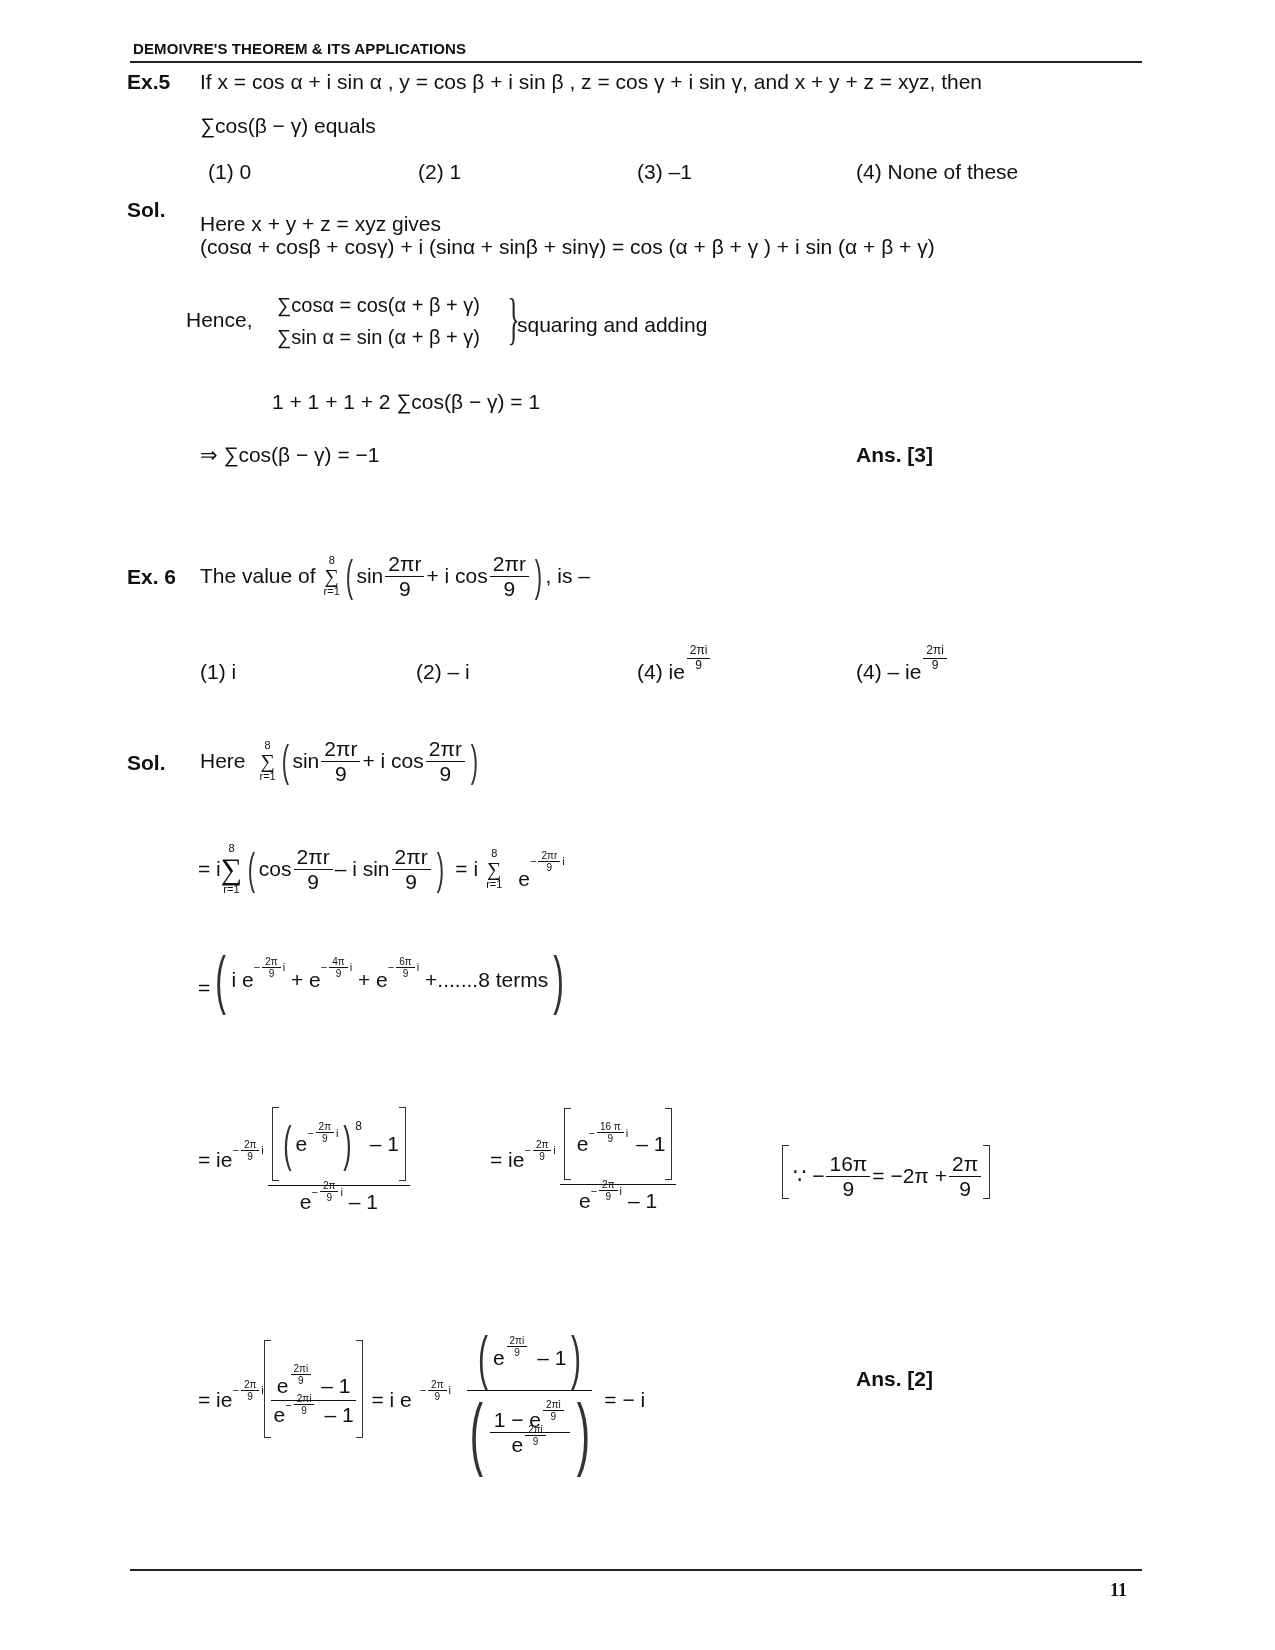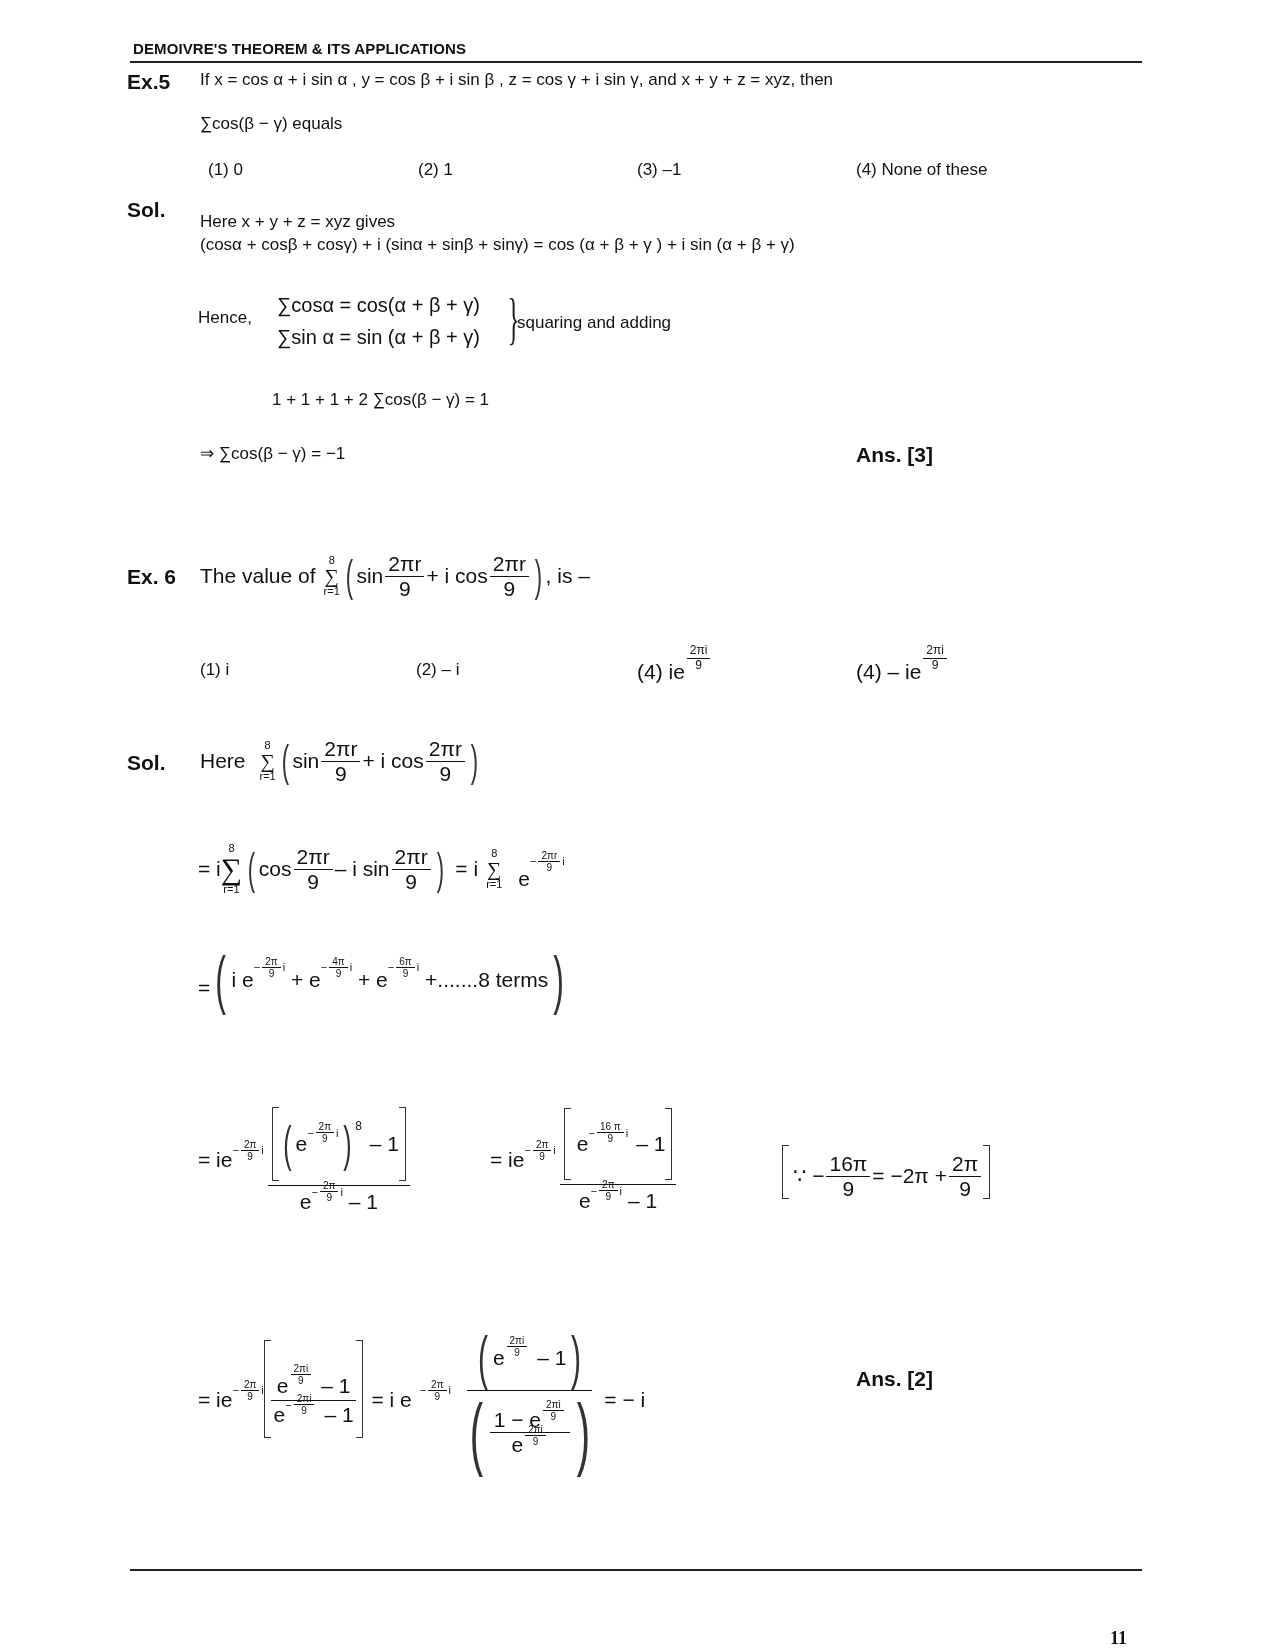--- a/index.html
+++ b/index.html
@@ -2,23 +2,23 @@
 <html><head>
 <meta charset="utf-8">
 <style>
   html, body { margin:0; padding:0; background:#fff; }
   body { width:1275px; height:1650px; position:relative; overflow:hidden;
          font-family:"Liberation Sans", sans-serif; color:#111; }
   .abs { position:absolute; white-space:nowrap; }
   .hdr { left:133px; top:40px; font-size:15px; font-weight:bold; letter-spacing:0.1px; }
   .rule-top { position:absolute; left:130px; top:61px; width:1012px; height:2px; background:#222; }
   .rule-bot { position:absolute; left:130px; top:1569px; width:1012px; height:2px; background:#222; }
-  .pno { right:148px; top:1580px; font-family:"Liberation Serif", serif; font-weight:bold; font-size:18px;margin-top:48px; }
+  .pno { right:148px; top:1580px; font-family:"Liberation Serif", serif; font-weight:bold; font-size:18px; }
   .lbl { font-weight:bold; font-size:21px; }
-  .txt { font-size:17px; }
+  .txt { font-size:21px; }
   .ans { font-weight:bold; font-size:21px; }
   
   .m { display:inline-flex; align-items:center; font-size:21px; }
   .frac { display:inline-flex; flex-direction:column; align-items:center; vertical-align:middle; margin:0 2px; }
   .frac > .n { border-bottom:1.5px solid #111; padding:0 3px; line-height:1.1; }
   .frac > .d { padding:0 3px; line-height:1.1; }
   .sm { font-size:12px; }
   .xs { font-size:10px; }
   .sumop { display:inline-flex; flex-direction:column; align-items:center; line-height:1; margin-right:2px; }
   .sumop .t, .sumop .b { font-size:11px; }
@@ -40,21 +40,21 @@
 
 <div class="abs txt" style="left:208px;top:160px">(1) 0</div>
 <div class="abs txt" style="left:418px;top:160px">(2) 1</div>
 <div class="abs txt" style="left:637px;top:160px">(3) –1</div>
 <div class="abs txt" style="left:856px;top:160px">(4) None of these</div>
 
 <div class="abs lbl" style="left:127px;top:198px">Sol.</div>
 <div class="abs txt" style="left:200px;top:212px">Here x + y + z = xyz gives</div>
 <div class="abs txt" style="left:200px;top:235px">(cosα + cosβ + cosγ) + i (sinα + sinβ + sinγ)    = cos (α + β + γ ) + i sin (α + β + γ)</div>
 
-<div class="abs txt" style="left:198px;top:308px">Hence,</div>
+<div class="abs txt" style="left:186px;top:308px">Hence,</div>
 <div class="abs txt" style="left:277px;top:294px;font-size:20px">∑cosα = cos(α + β + γ)</div>
 <div class="abs txt" style="left:277px;top:326px;font-size:20px">∑sin α = sin (α + β + γ)</div>
 <div class="abs" style="left:500px;top:291px;font-size:56px;font-family:'Liberation Serif',serif;font-weight:100;line-height:1;transform:scaleX(0.45);color:#222">}</div>
 <div class="abs txt" style="left:517px;top:313px">squaring and adding</div>
 
 <div class="abs txt" style="left:272px;top:390px">1 + 1 + 1 + 2  ∑cos(β − γ) = 1</div>
 <div class="abs txt" style="left:200px;top:443px">⇒  ∑cos(β − γ) = −1</div>
 <div class="abs ans" style="left:856px;top:443px">Ans. [3]</div>
 
 <div class="abs lbl" style="left:127px;top:565px">Ex. 6</div>

